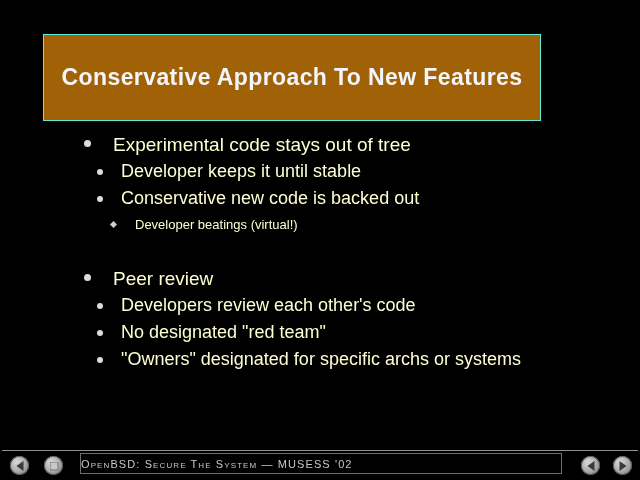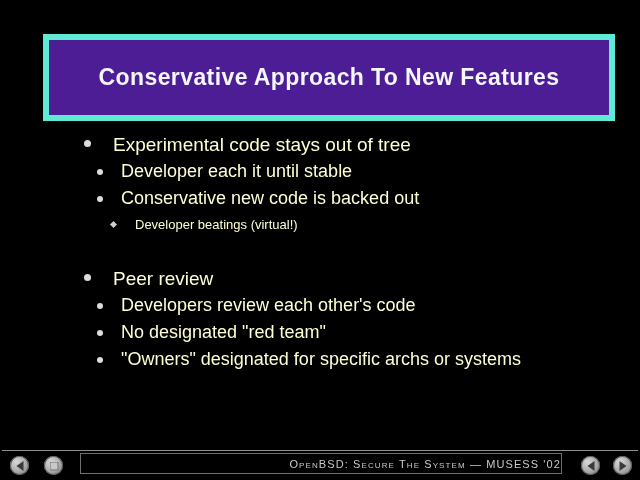--- a/index.html
+++ b/index.html
@@ -21,24 +21,24 @@
     width: 640px;
     height: 480px;
     background: #000000;
   }
 
   
   #title-banner {
     position: absolute;
     left: 43px;
     top: 34px;
-    width: 572px;
+    width: 498px;
     height: 87px;
-    background: #4c1d95;
-    border: 6px solid #5eead4;
+    background: #a16207;
+    border: 1px solid #5eead4;
     box-sizing: border-box;
     display: flex;
     align-items: center;
     justify-content: center;
   }
   #title-text {
     color: #f4f6fb;
     font-size: 23px;
     font-weight: bold;
     letter-spacing: 0.4px;
@@ -181,21 +181,21 @@
   #footer-caption-box {
     position: absolute;
     left: 80px;
     top: 453px;
     width: 482px;
     height: 21px;
     border: 1px solid #6e6e6e;
     box-sizing: border-box;
     display: flex;
     align-items: center;
-    justify-content: flex-end;
+    justify-content: flex-start;
     background: #000000;
   }
   #footer-caption {
     color: #c9c9c9;
     font-size: 11px;
     letter-spacing: 1.1px;
     font-variant: small-caps;
     white-space: nowrap;
   }
 </style>
@@ -210,21 +210,21 @@
 
   <div id="body">
 
     <div class="bullet-row lvl1">
       <span class="bullet-mark"></span>
       <span class="bullet-label">Experimental code stays out of tree</span>
     </div>
 
     <div class="bullet-row lvl2">
       <span class="bullet-mark"></span>
-      <span class="bullet-label">Developer each it until stable</span>
+      <span class="bullet-label">Developer keeps it until stable</span>
     </div>
 
     <div class="bullet-row lvl2">
       <span class="bullet-mark"></span>
       <span class="bullet-label">Conservative new code is backed out</span>
     </div>
 
     <div class="bullet-row lvl3">
       <span class="bullet-mark"></span>
       <span class="bullet-label">Developer beatings (virtual!)</span>

